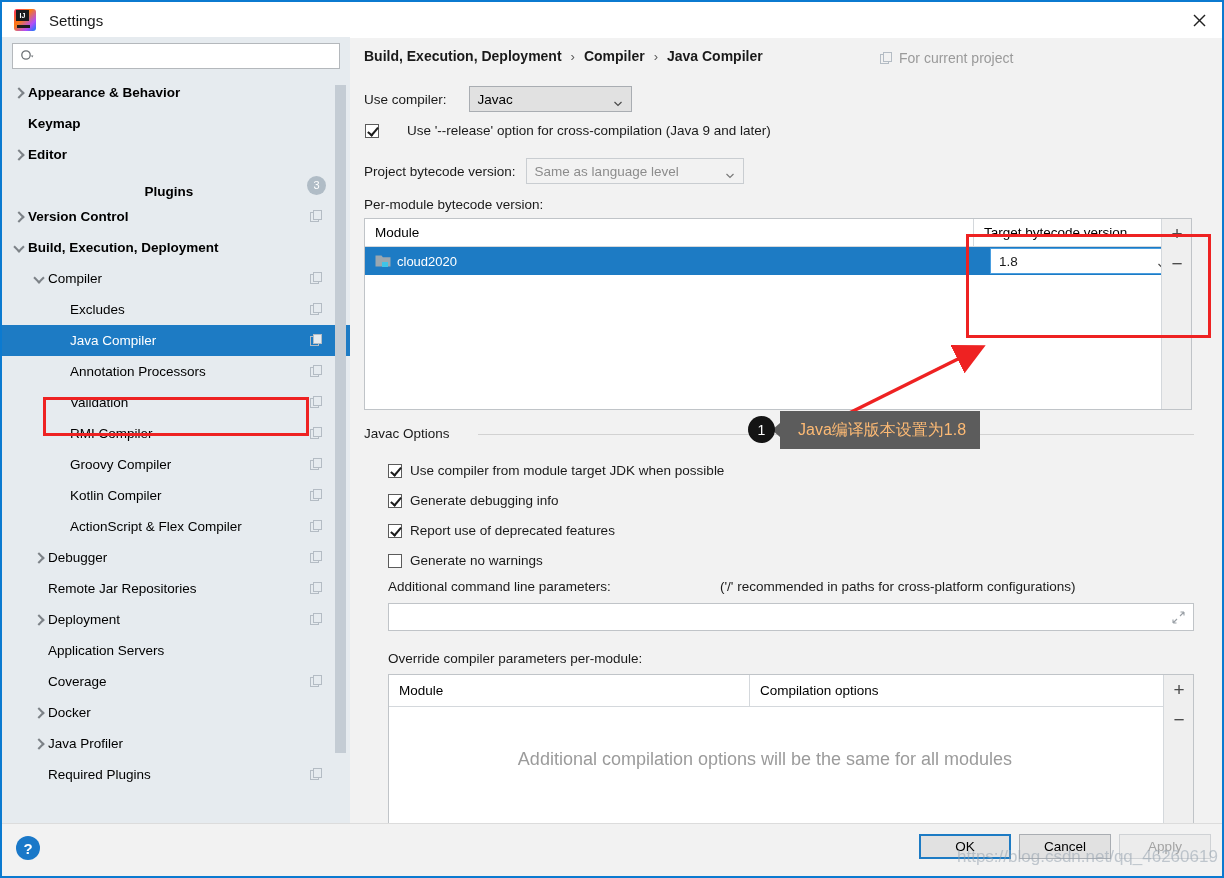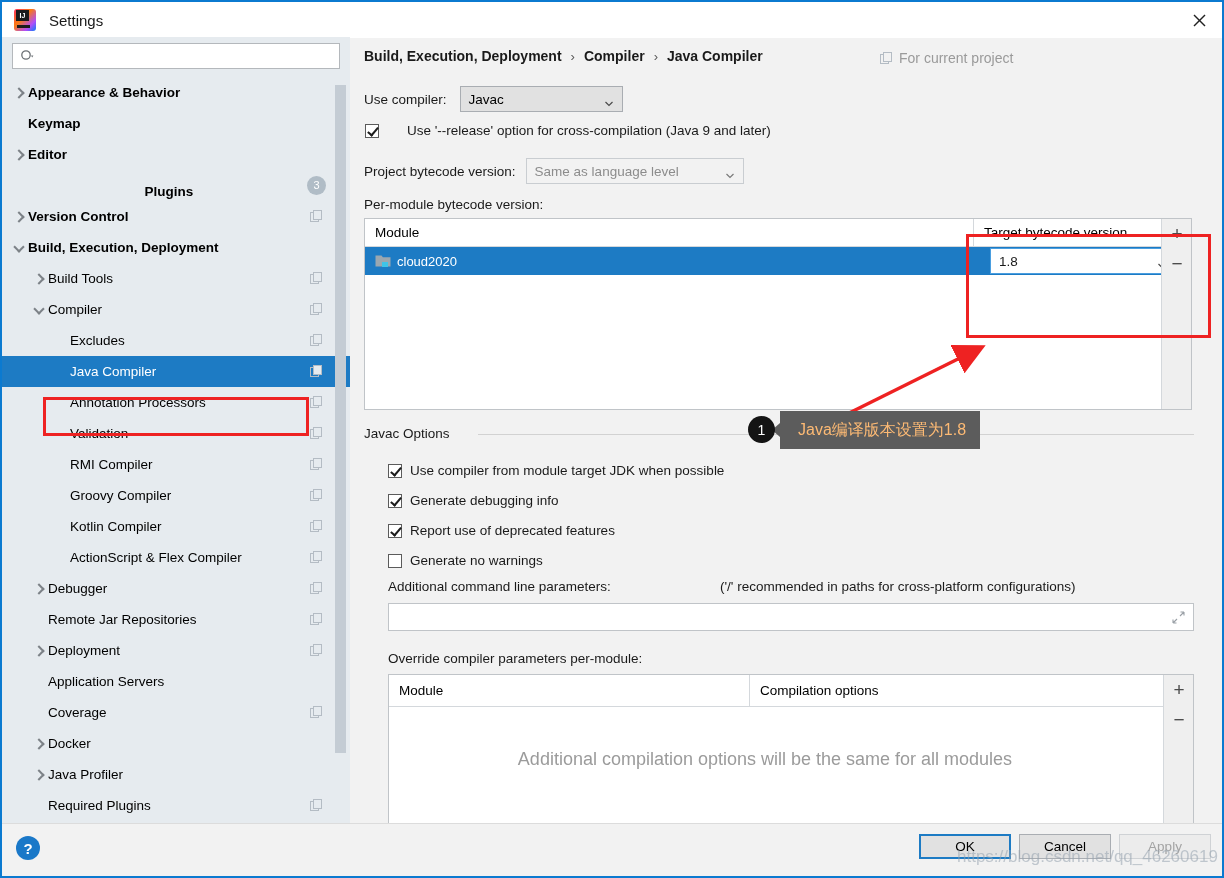--- a/index.html
+++ b/index.html
@@ -463,28 +463,20 @@
           <span class="copy-badge"><svg width="13" height="13" viewBox="0 0 13 13">
               <rect x="0.5" y="2.5" width="8" height="9" fill="none" stroke="#b4bcc4" stroke-width="1"></rect>
               <rect x="3.5" y="0.5" width="8" height="9" fill="#e6ebef" stroke="#b4bcc4" stroke-width="1"></rect>
             </svg></span>
         </div>
         <div class="tree-item bold" style="padding-left: 10px;">
           <span class="arrow down"></span>
           <span class="tree-label">Build, Execution, Deployment</span>
         </div>
         <div class="tree-item" style="padding-left: 30px;">
-          <span class="arrow right"></span>
-          <span class="tree-label">Build Tools</span>
-          <span class="copy-badge"><svg width="13" height="13" viewBox="0 0 13 13">
-              <rect x="0.5" y="2.5" width="8" height="9" fill="none" stroke="#b4bcc4" stroke-width="1"></rect>
-              <rect x="3.5" y="0.5" width="8" height="9" fill="#e6ebef" stroke="#b4bcc4" stroke-width="1"></rect>
-            </svg></span>
-        </div>
-        <div class="tree-item" style="padding-left: 30px;">
           <span class="arrow down"></span>
           <span class="tree-label">Compiler</span>
           <span class="copy-badge"><svg width="13" height="13" viewBox="0 0 13 13">
               <rect x="0.5" y="2.5" width="8" height="9" fill="none" stroke="#b4bcc4" stroke-width="1"></rect>
               <rect x="3.5" y="0.5" width="8" height="9" fill="#e6ebef" stroke="#b4bcc4" stroke-width="1"></rect>
             </svg></span>
         </div>
         <div class="tree-item" style="padding-left: 52px;">
           <span class="arrow"></span>
           <span class="tree-label">Excludes</span>
@@ -624,21 +616,21 @@
         <svg width="13" height="13" viewBox="0 0 13 13">
           <rect x="0.5" y="2.5" width="8" height="9" fill="none" stroke="#b4bcc4" stroke-width="1"></rect>
           <rect x="3.5" y="0.5" width="8" height="9" fill="#f2f2f2" stroke="#b4bcc4" stroke-width="1"></rect>
         </svg>
       </span>
       <span>For current project</span>
     </div>
 
     <div class="row" style="left:14px; top:48px;">
       <span class="lbl">Use compiler:</span>
-      <span class="combo" style="width:163px; margin-left:13px;">
+      <span class="combo" style="width:163px; margin-left:22px;">
         <span>Javac</span>
         <span class="chev">
           <svg width="8" height="8" viewBox="0 0 8 8">
               <path d="M0.5 2 L4 5.5 L7.5 2" fill="none" stroke="#4a4a4a" stroke-width="1.2"></path>
             </svg>
         </span>
       </span>
     </div>
 
     <div class="row cb-row" style="left:15px; top:85px;gap:20px;">

